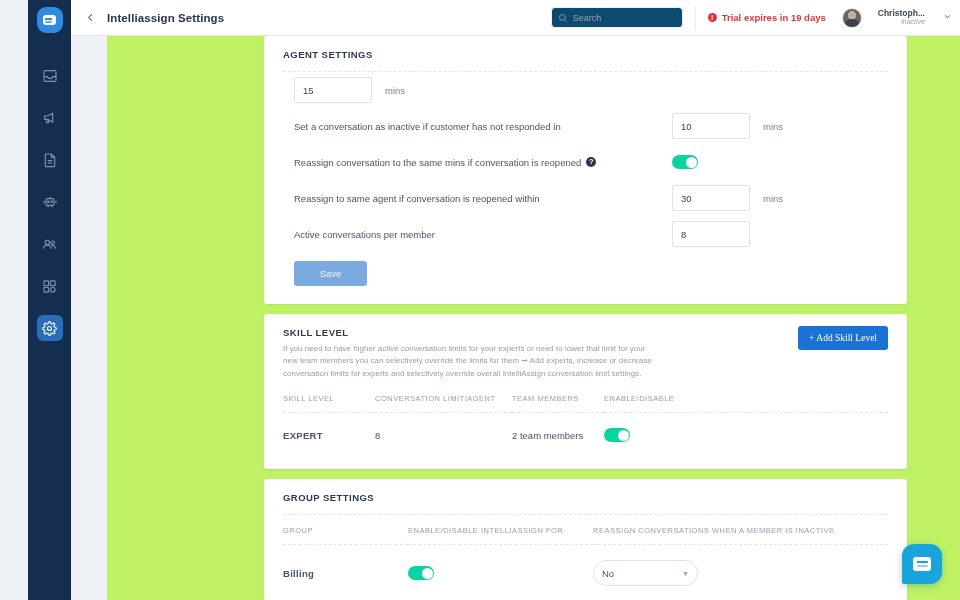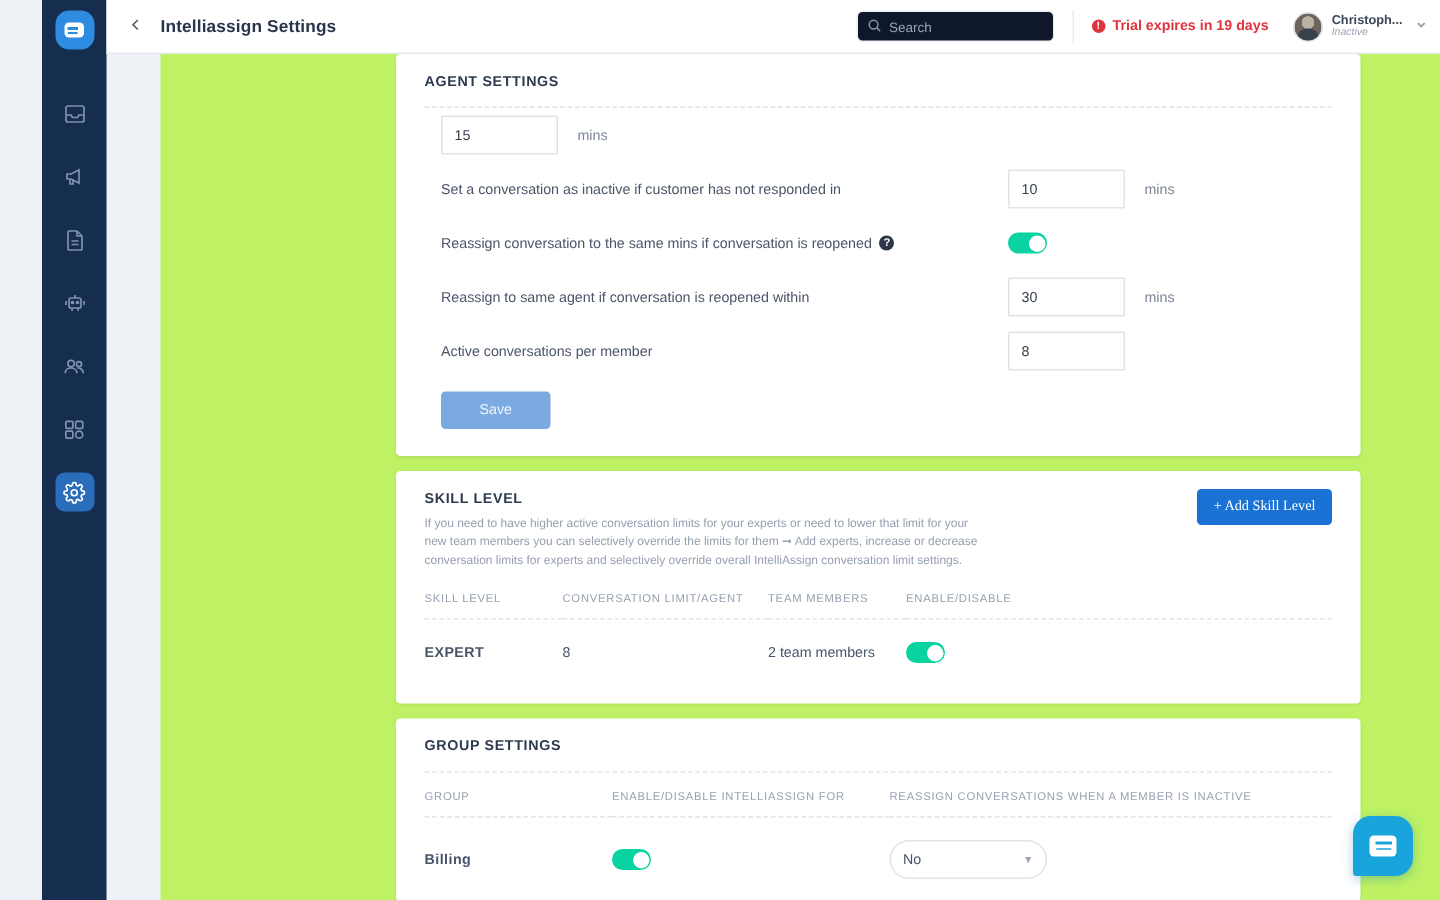--- a/index.html
+++ b/index.html
@@ -58,36 +58,36 @@
     color: #4a5568; margin-left: 6px;
   }
   .page-title {
     font-size: 11.5px; font-weight: bold; color: #27364b;
     letter-spacing: .1px; margin-left: 4px;
   }
   .topbar-right {
     margin-left: auto; display: flex; align-items: center; height: 100%;
   }
   .search-box {
-    width: 132px; height: 21px; background: #0f172a;
+    width: 132px; height: 21px; background: #0c4a6e;
     border: 1px solid #eceff3; border-radius: 4px;
     display: flex; align-items: center; padding: 0 6px; gap: 5px;
   }
   .search-box .ph { font-size: 9px; color: #9aa5b4; }
   .divider-v { width: 1px; height: 22px; background: #e6eaef; margin: 0 12px; }
   .trial {
     display: flex; align-items: center; gap: 5px;
     font-size: 9.5px; color: #e0343c; font-weight: bold; white-space: nowrap;
   }
   .trial .dot {
     width: 9px; height: 9px; border-radius: 50%; background: #e0343c;
     color: #fff; font-size: 7px; line-height: 9px; text-align: center;
     font-weight: bold;
   }
-  .profile { display: flex; align-items: center; gap: 6px; margin-left: 16px; margin-right: 8px; }
+  .profile { display: flex; align-items: center; gap: 16px; margin-left: 16px; margin-right: 8px; text-align: right; }
   .avatar {
     width: 20px; height: 20px; border-radius: 50%;
     background: radial-gradient(circle at 50% 34%, #b9b1a6 0 28%, #6d655c 29% 100%);
     border: 1px solid #dfe3e9; overflow: hidden; position: relative;
   }
   .avatar::after {
     content: ""; position: absolute; left: 50%; top: 58%;
     transform: translateX(-50%);
     width: 15px; height: 11px; border-radius: 7px 7px 0 0; background: #39414d;
   }

